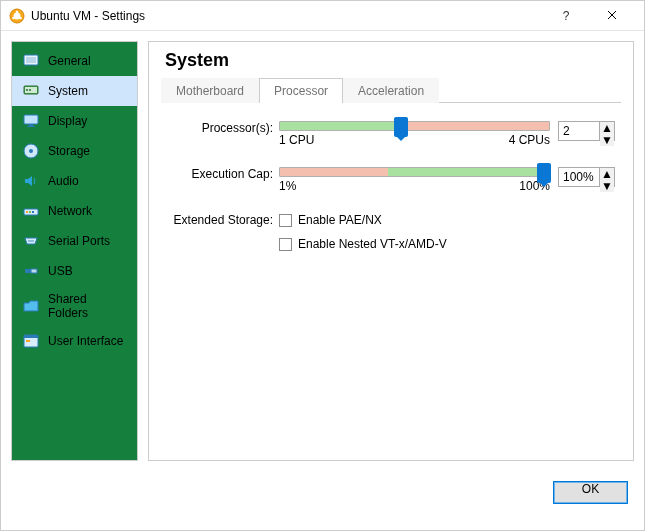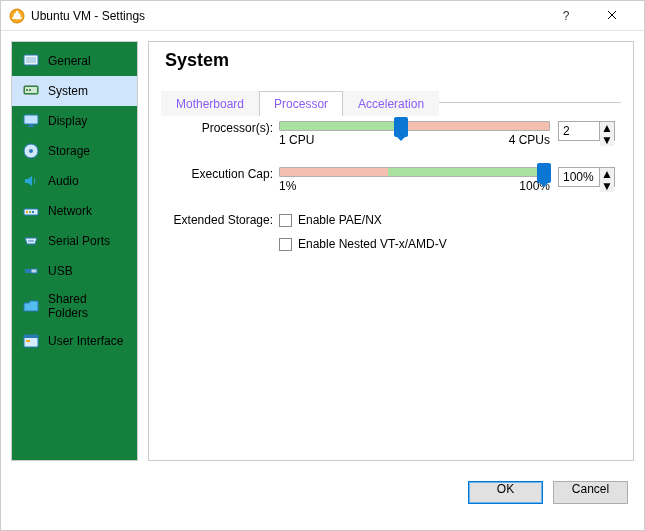--- a/index.html
+++ b/index.html
@@ -11,21 +11,21 @@
 
   .content { display:flex; padding:10px; gap:10px; height:440px; }
   .sidebar { width:127px; border:1px solid #ccc; background:#15803d; padding:4px 0; }
   .sb-item { display:flex; align-items:center; gap:8px; padding:6px 10px; cursor:default; color:#000; }
   .sb-item .ic { width:18px; height:18px; display:flex; align-items:center; justify-content:center; }
   .sb-item.selected { background:#cfe5fb; }
 
   .main { flex:1; border:1px solid #ccc; position:relative; padding:8px 12px 12px 12px; }
   .main h1 { font-size:18px; font-weight:bold; margin:0 0 2px 4px; }
   .tabstrip { display:flex; border-bottom:1px solid #ccc; margin-top:6px; }
-  .tab { padding:5px 14px; border:1px solid transparent; border-bottom:none; position:relative; top:14px; background:#f6f6f6; color:#8b5cf6; }
+  .tab { padding:5px 14px; border:1px solid transparent; border-bottom:none; position:relative; top:1px; background:#f6f6f6; color:#737373; }
   .tab.active { border-color:#ccc; background:#fff; }
   .form { padding:18px 6px 6px 6px; }
   .row { display:flex; align-items:flex-start; margin-bottom:20px; }
   .row .lbl { width:112px; text-align:right; padding-right:6px; padding-top:0px; color:#000; }
   .row .ctl { flex:1; display:flex; align-items:flex-start; gap:8px; }
   .slider-wrap { flex:1; display:flex; flex-direction:column; }
   .track { position:relative; height:10px; border:1px solid #b0b0b0; background:#e9e9e9; border-radius:1px; }
   .seg { position:absolute; top:0; bottom:0; }
   .seg.green { background:#a9e2a0; }
   .seg.red   { background:#f5bfb0; }
@@ -252,16 +252,13 @@
       </div>
 
     </div>
   </div>
 </div>
 
 <div class="footer">
   <div class="btn default">
       <span>OK</span>
     </div>
-  <div class="btn">
-      <span>Cancel</span>
-    </div>
 </div>
 
 </body></html>

